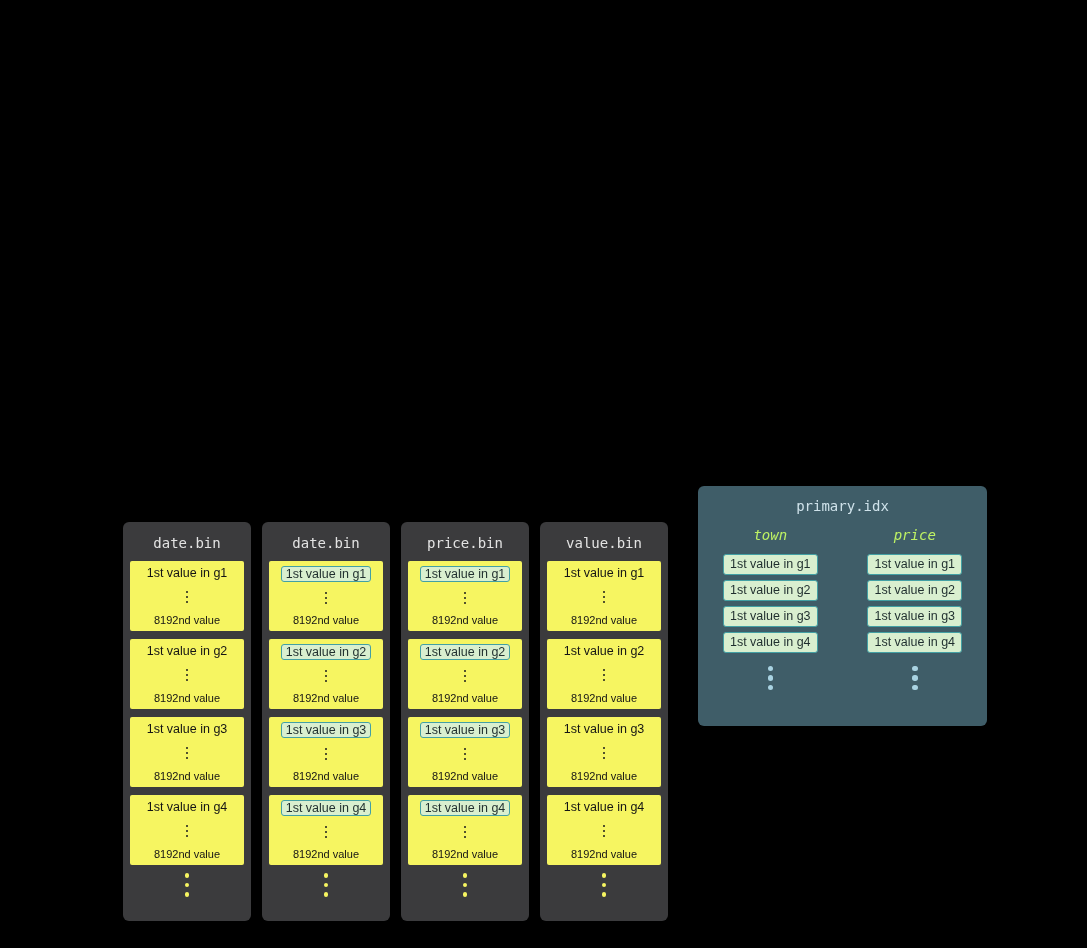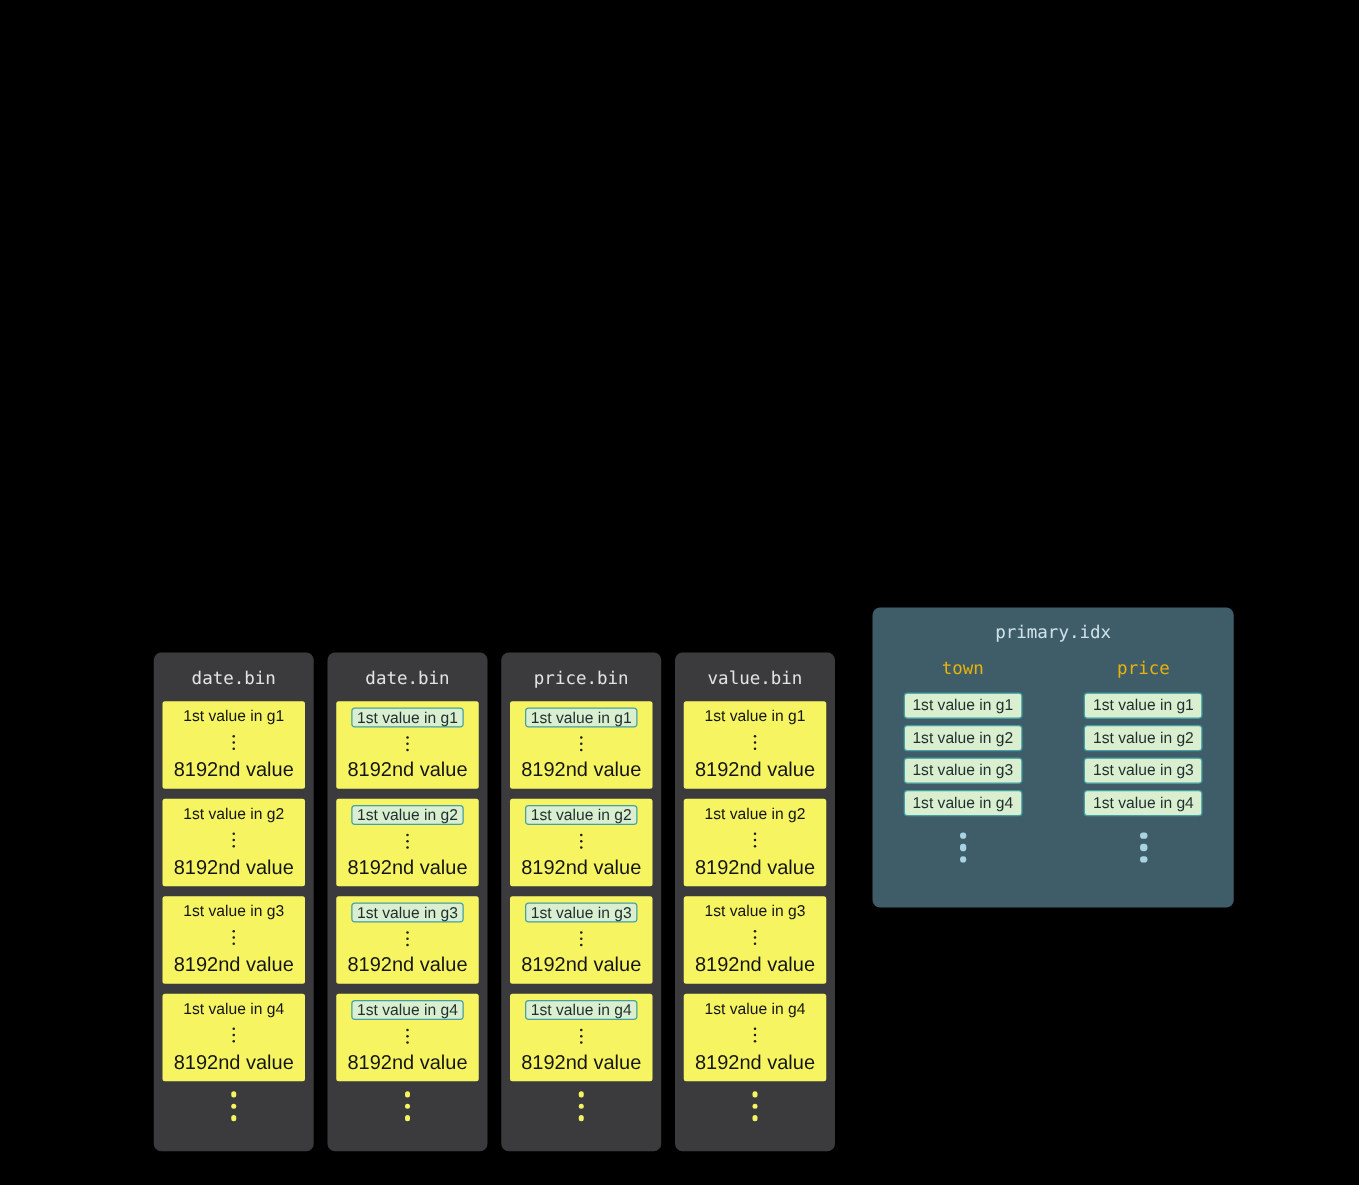--- a/index.html
+++ b/index.html
@@ -30,21 +30,21 @@
   .granule{
     background:var(--granule);border-radius:2px;height:70px;margin-bottom:8px;
     display:flex;flex-direction:column;align-items:center;justify-content:space-between;
     padding:5px 2px;box-sizing:border-box;
   }
   .g-first{font-size:12.5px;color:#141414;line-height:1.15;white-space:nowrap;}
   .g-first.hl{
     background:var(--hlbg);border:1.5px solid var(--hlbd);border-radius:3px;
     padding:0 4px;color:#1f2e2e;
   }
-  .g-last{font-size:16px;color:#141414;white-space:nowrap;}
+  .g-last{font-size:11px;color:#141414;white-space:nowrap;}
   
   .vdots{display:flex;flex-direction:column;align-items:center;}
   .vdots .dot{border-radius:50%;}
   .mini{gap:2.5px;padding:1px 0;}
   .mini .dot{width:2.5px;height:2.5px;background:#1b1b1b;}
   .bin-dots{gap:5px;margin-top:7px;}
   .bin-dots .dot{width:4.5px;height:4.5px;background:var(--granule);}
   .idx-dots{gap:4px;margin-top:8px;}
   .idx-dots .dot{width:5.5px;height:5.5px;background:var(--idxdot);}
   
@@ -54,21 +54,21 @@
     box-shadow:0 3px 9px rgba(0,0,0,.55);
   }
   .idx-title{
     font-family:"DejaVu Sans Mono","Liberation Mono",monospace;
     font-size:14px;color:#cfe2ea;text-align:center;padding:12px 0 13px;
   }
   .idx-cols{display:flex;}
   .idx-col{flex:1;display:flex;flex-direction:column;align-items:center;}
   .idx-header{
     font-family:"DejaVu Sans Mono","Liberation Mono",monospace;
-    font-size:14px;color:#eab308;margin-bottom:11px;
+    font-size:14px;color:#bef264;margin-bottom:11px;font-style:italic;
   }
   .idx-entry{
     background:var(--hlbg);border:1.5px solid var(--hlbd);border-radius:3px;
     font-size:12.5px;color:#1f2e2e;padding:1px 6px;margin-bottom:5px;
     line-height:1.35;white-space:nowrap;
   }
 </style>
 </head>
 <body>
 

